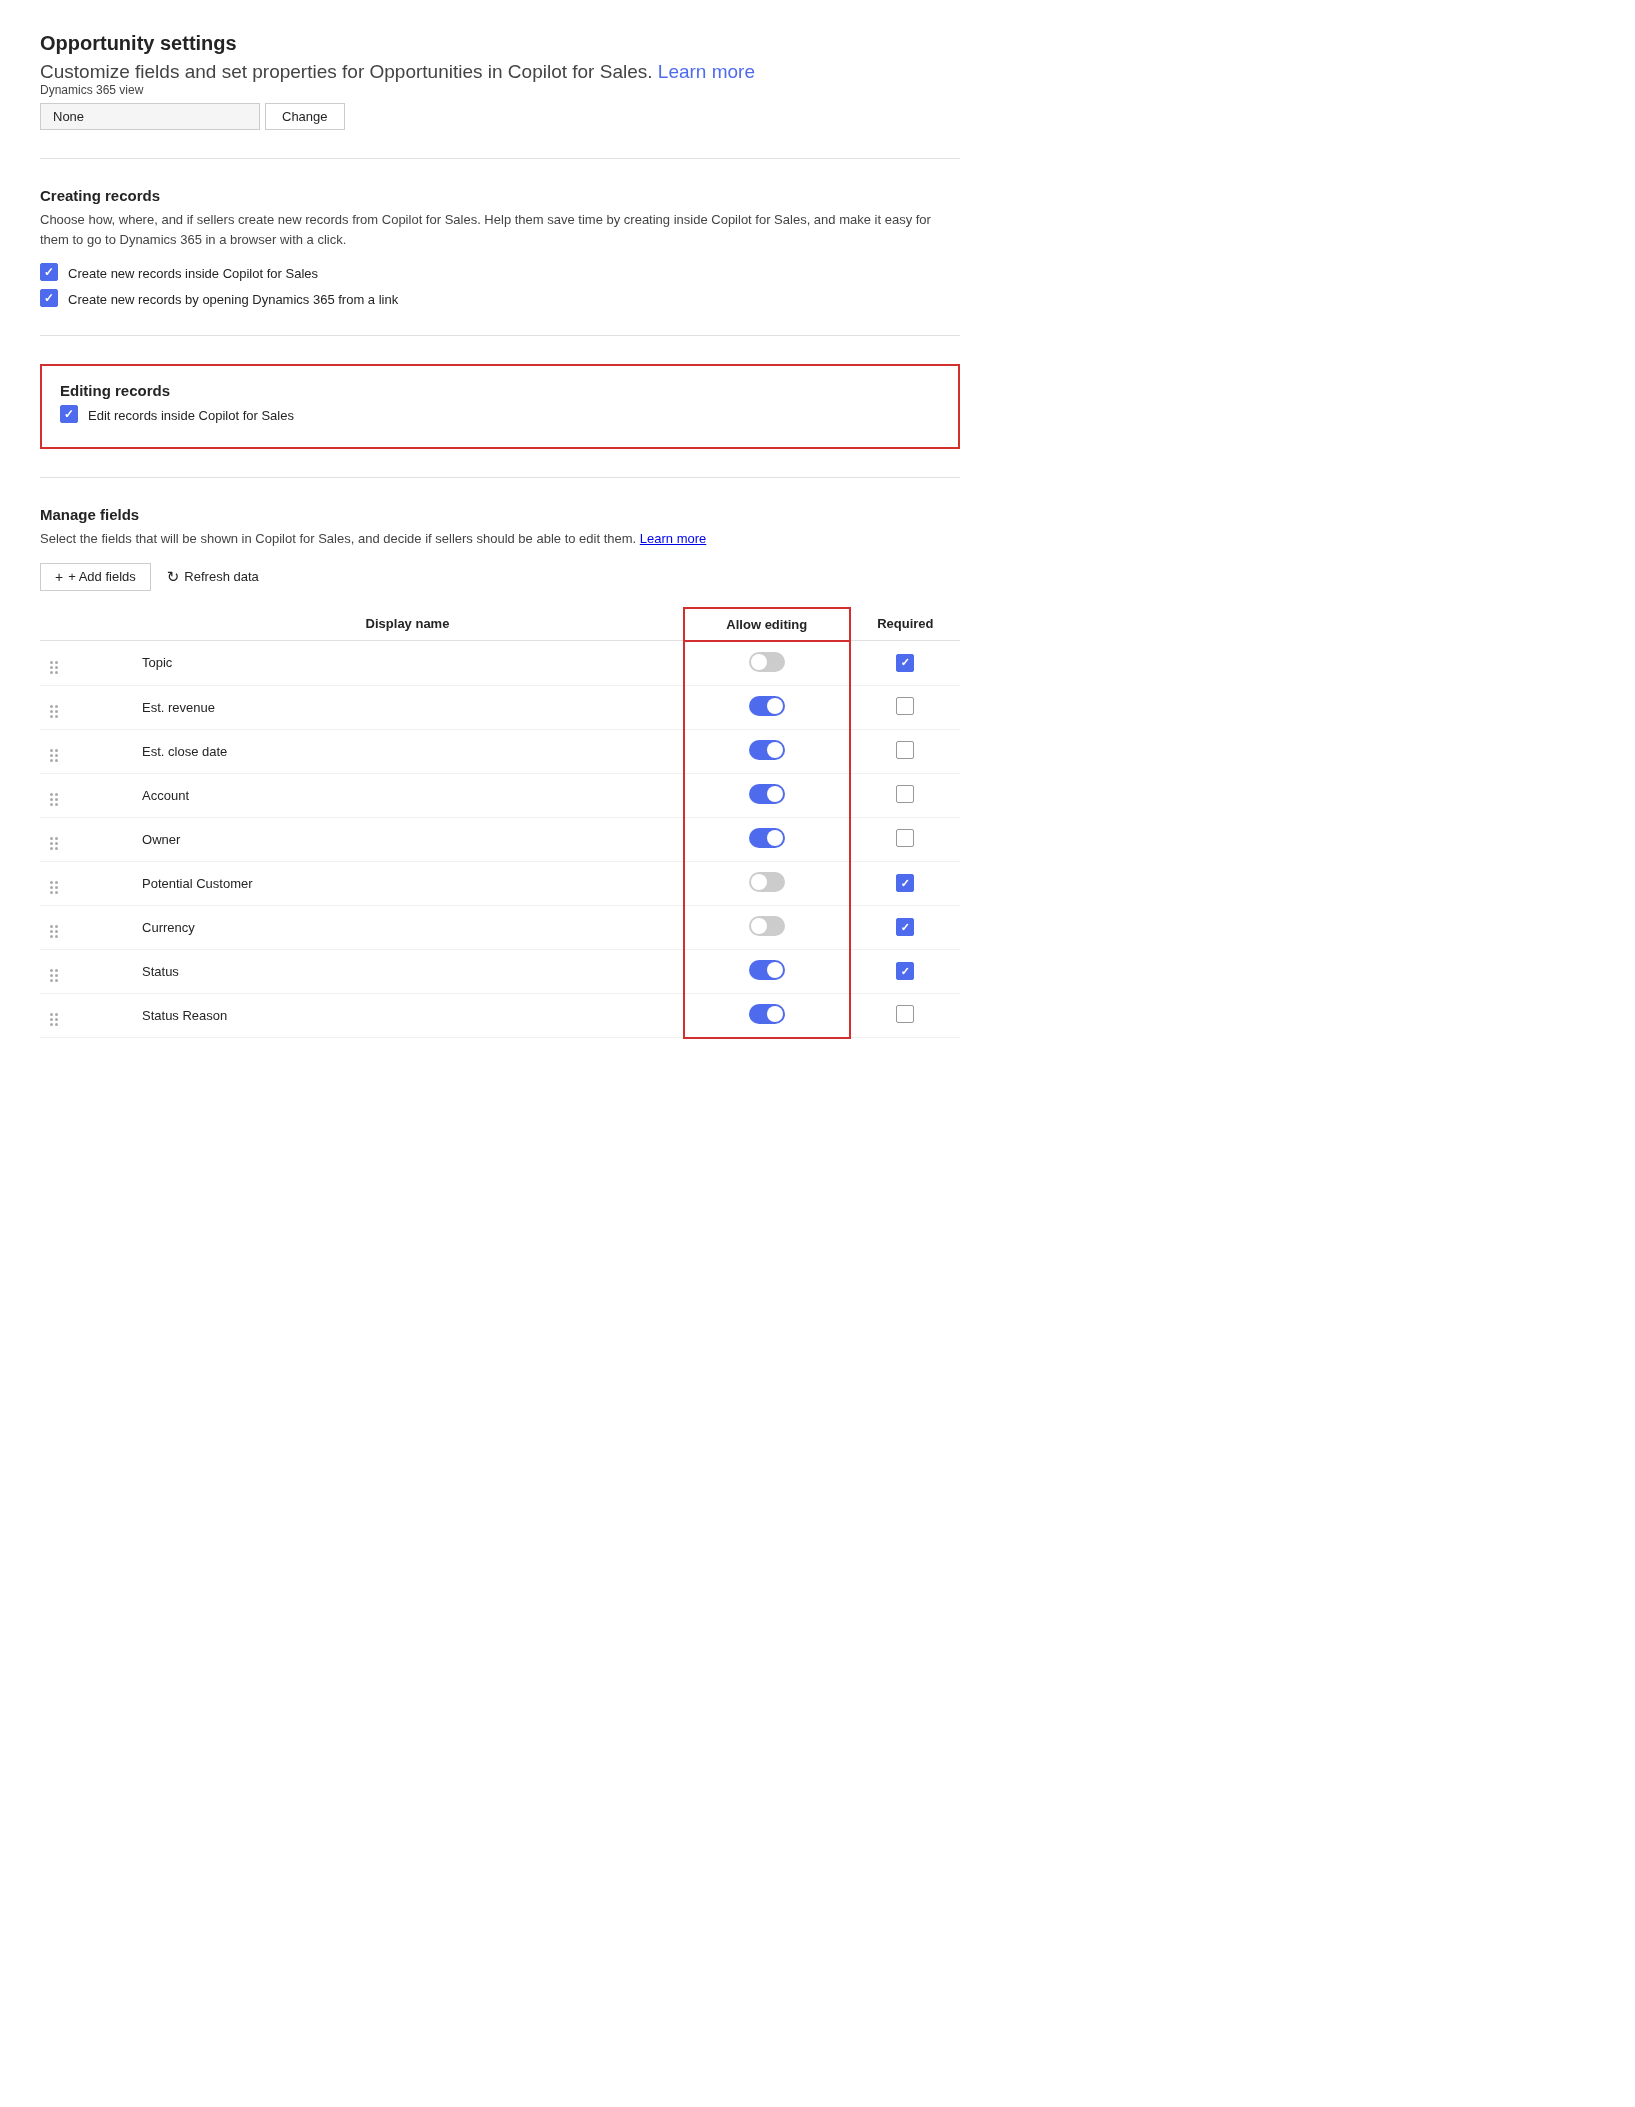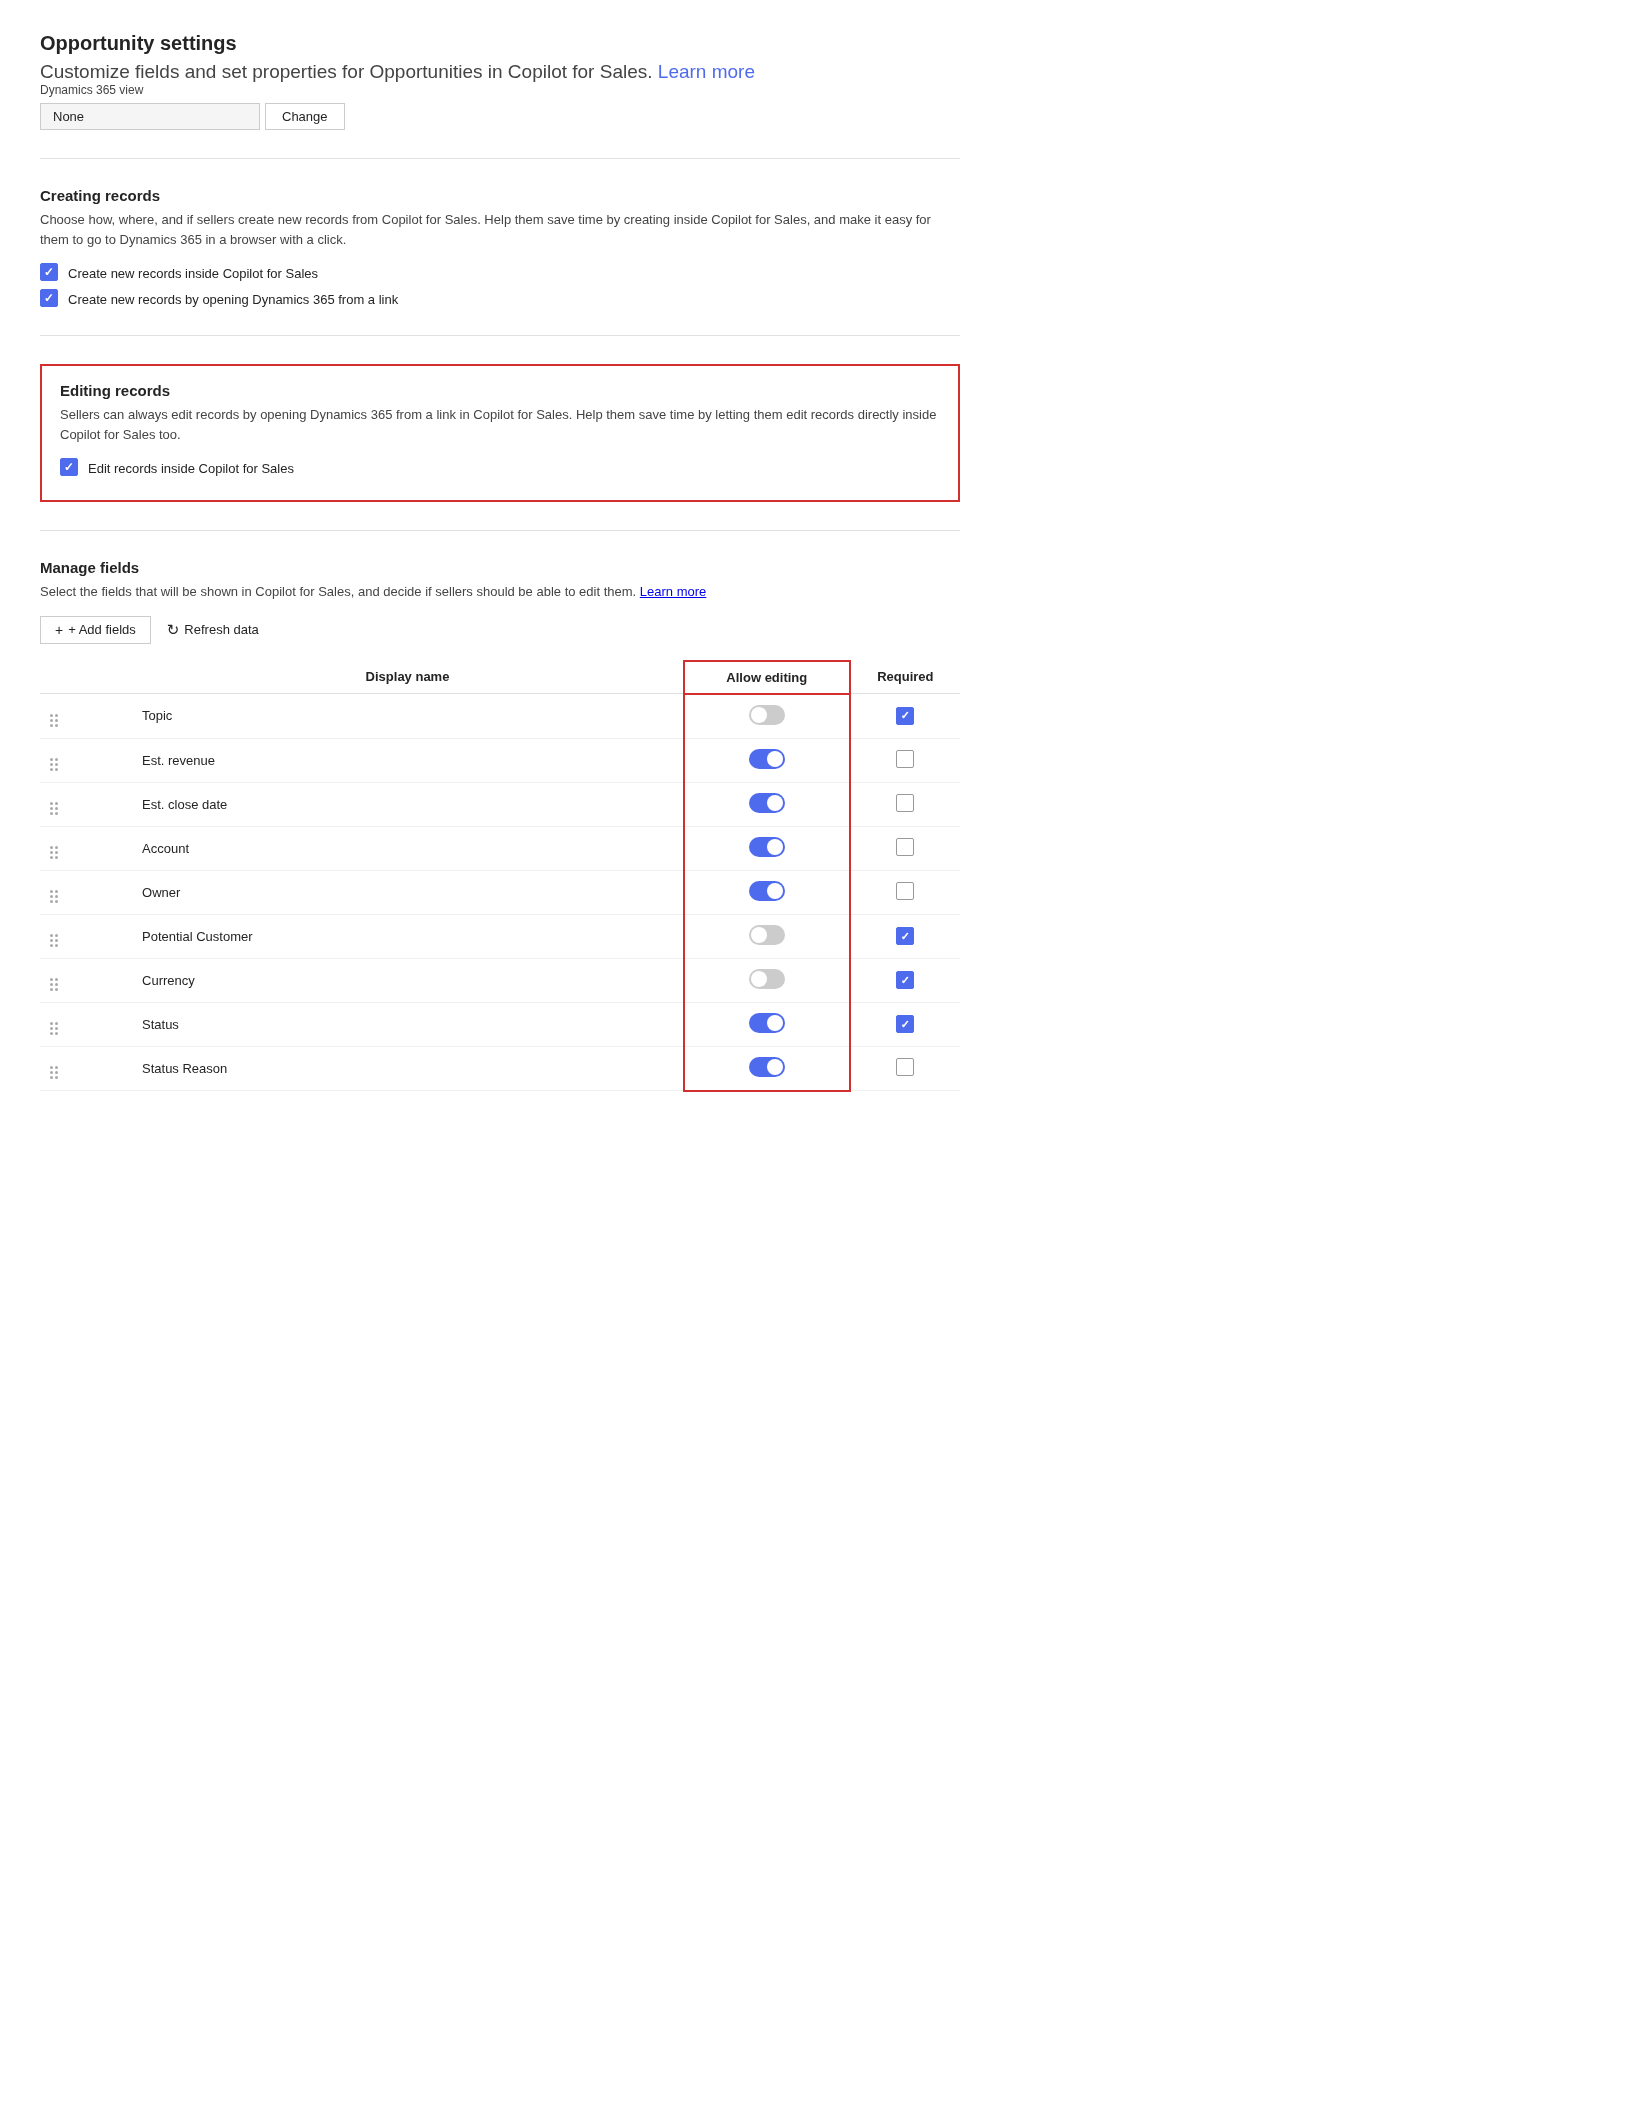--- a/index.html
+++ b/index.html
@@ -291,21 +291,20 @@
   <div class="checkbox-row">
     <div class="checkbox-checked"></div>
     <span>Create new records by opening Dynamics 365 from a link</span>
   </div>
 </div>
 
 <hr class="divider">
 
 <div class="editing-records-box">
   <div class="section-title">Editing records</div>
-  <div class="section-desc">Sellers can always edit records by opening Dynamics 365 from a link in Copilot for Sales. Help them save time by letting them edit records directly inside Copilot for Sales too.</div>
   <div class="checkbox-row">
     <div class="checkbox-checked"></div>
     <span>Edit records inside Copilot for Sales</span>
   </div>
 </div>
 
 <hr class="divider">
 
 <div class="manage-fields-section">
   <div class="section-title">Manage fields</div>

